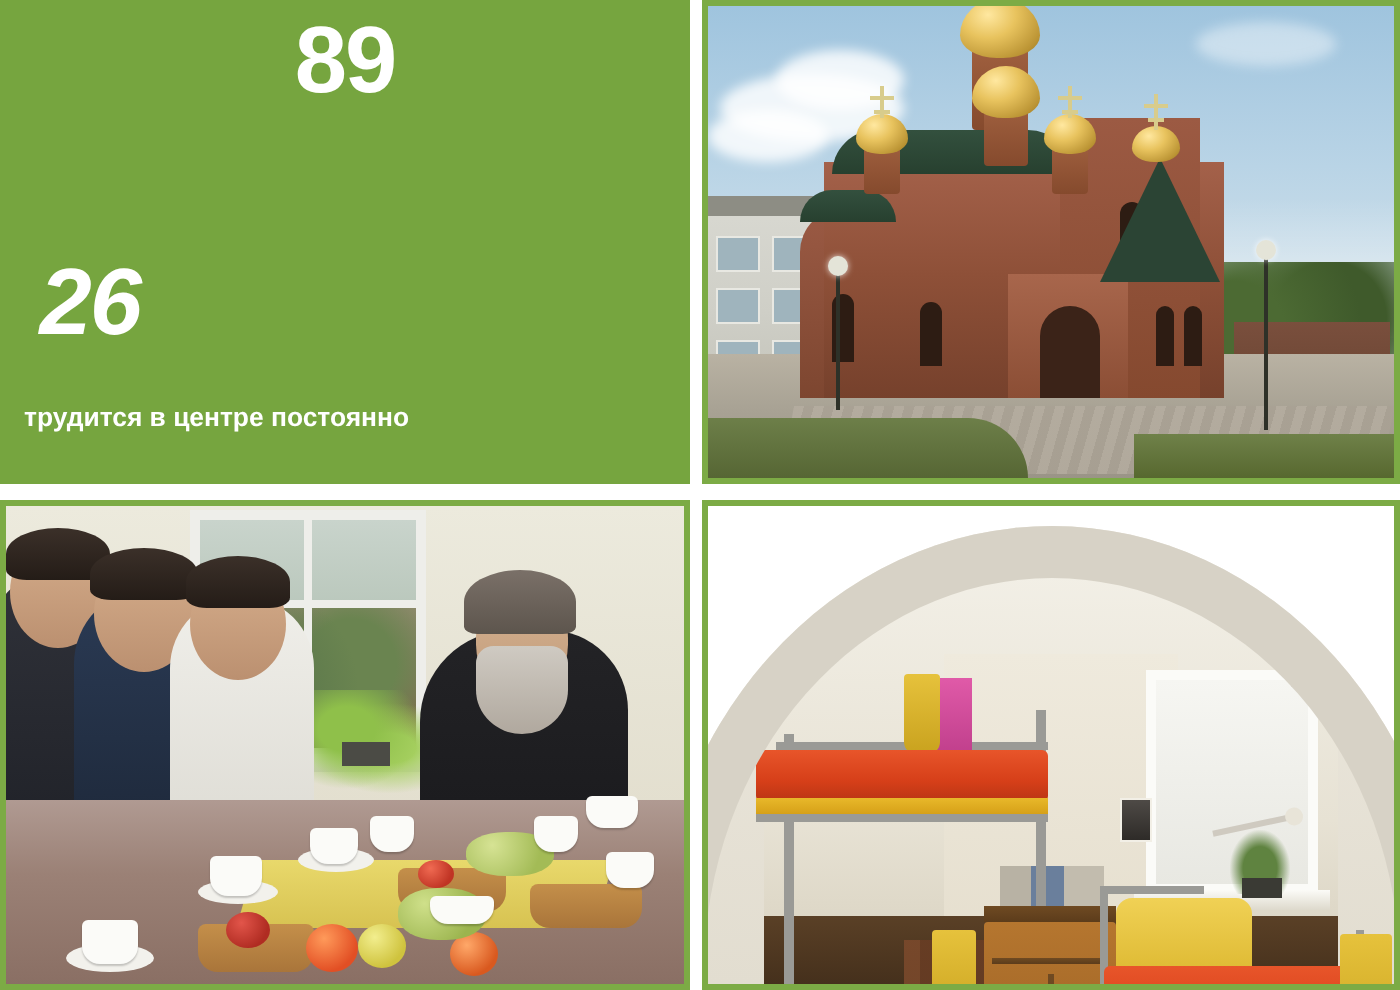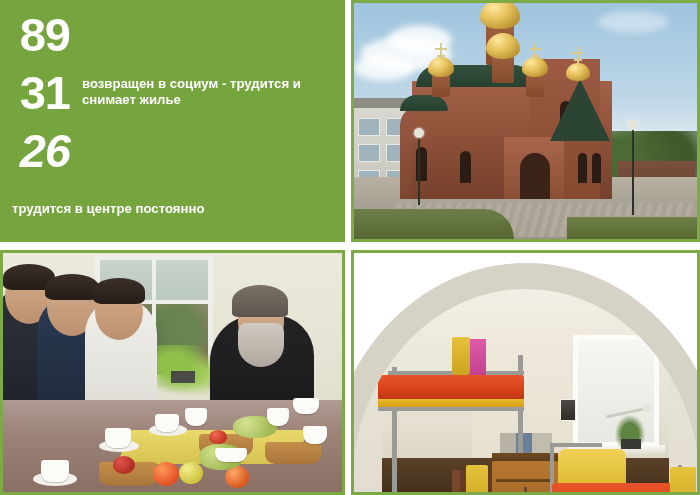--- a/index.html
+++ b/index.html
@@ -35,21 +35,21 @@
     height: 100%;
     position: relative;
   }
   .stat-row {
     position: absolute;
     left: 0;
     width: 100%;
     display: flex;
     align-items: center;
   }
-  .stat-row-0 { top: 6px;   height: 56px; }
+  .stat-row-0 { top: 6px;   height: 56px; flex-direction: column; }
   .stat-row-1 { top: 64px;  height: 56px; }
   .stat-row-2 { top: 122px; height: 56px; font-style: italic; }
   .stat-row-3 { top: 181px; height: 56px; }
 
   .stat-number {
     flex: 0 0 70px;
     text-align: right;
     padding-right: 0px;
     color: #ffffff;
     font-size: 47px;
@@ -430,24 +430,20 @@
 
 <div id="infographic">
 
   <div class="panel panel-tl">
     <div class="stats-panel">
 
       <div class="stat-row stat-row-0">
         <div class="stat-number">89</div>
       </div>
 
-      <div class="stat-row stat-row-1">
-        <div class="stat-number">31</div>
-        <div class="stat-label">возвращен в социум - трудится и снимает жилье</div>
-      </div>
 
       <div class="stat-row stat-row-2">
         <div class="stat-number">26</div>
       </div>
 
       <div class="stat-row stat-row-3">
         <div class="stat-label">трудится в центре постоянно</div>
       </div>
 
     </div>

